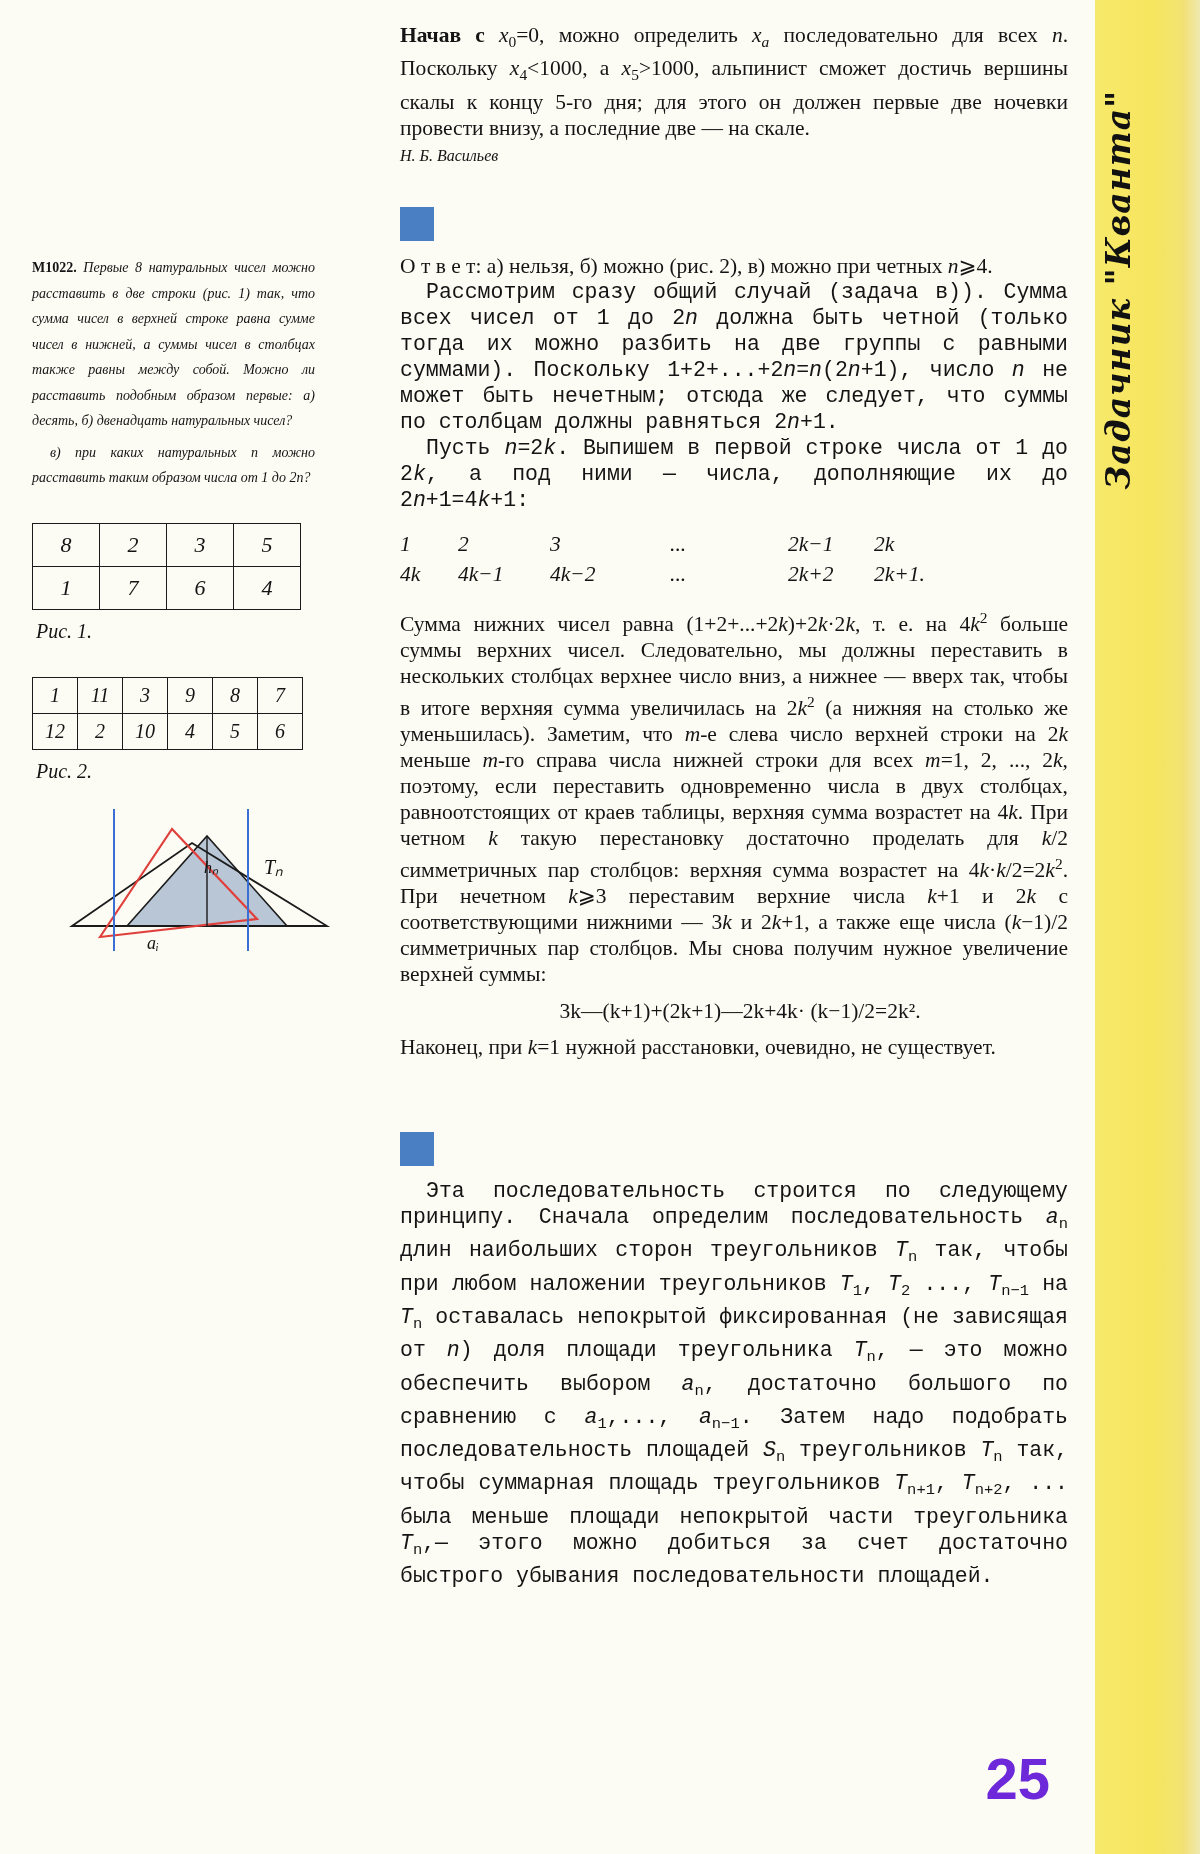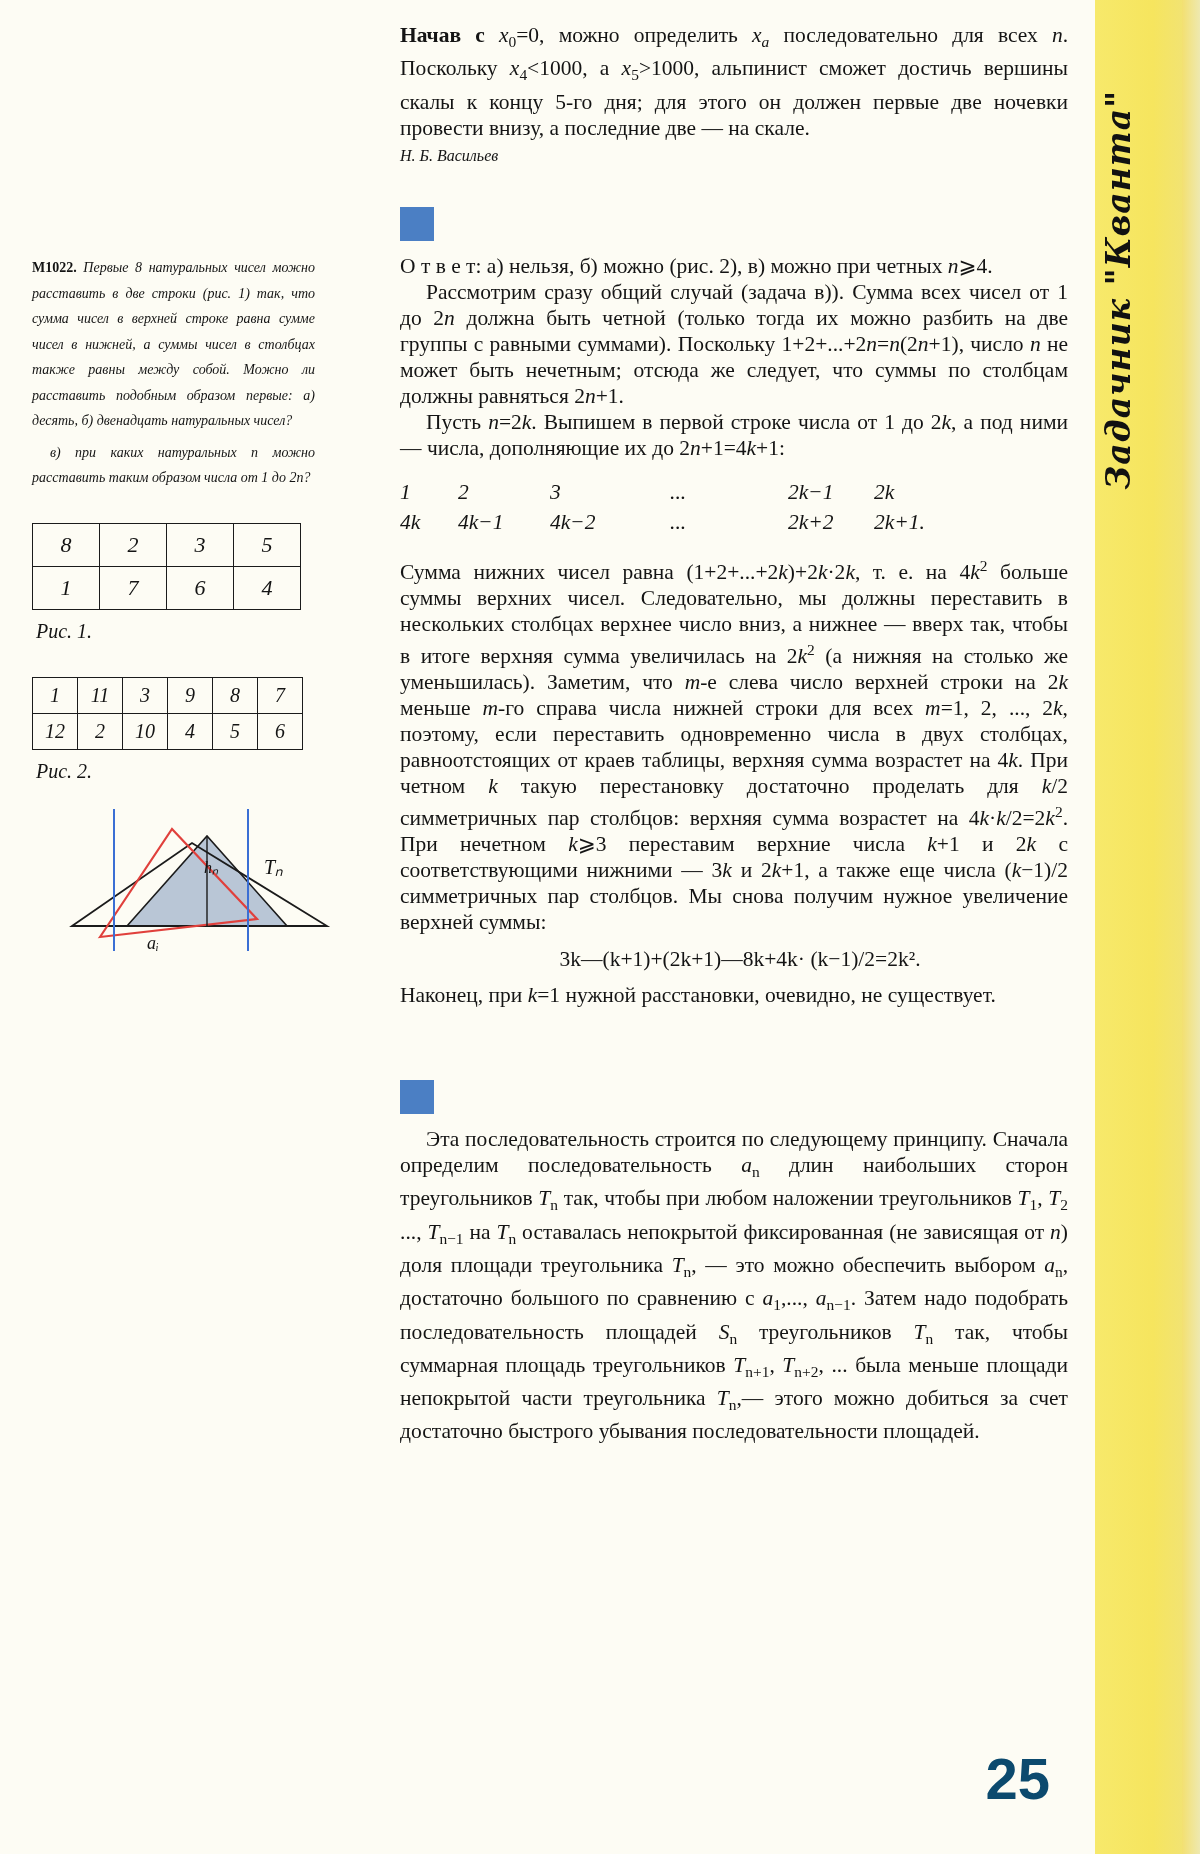--- a/index.html
+++ b/index.html
@@ -60,21 +60,21 @@
     margin-bottom:2px;
   }
   .prob b { font-style:normal; font-weight:bold; }
   .prob-indent { text-indent:18px; }
   .body-text {
     font-family:"Liberation Serif", serif;
     font-size:21.5px;
     line-height:26px;
     text-align:justify;
   }
-  .indent { text-indent:26px; }
+  .indent { text-indent:26px;font-family:Liberation Mono, monospace; }
   .sig {
     font-style:italic;
     font-size:16px;
     margin-top:6px;
   }
   i.v { font-style:italic; }
   sub { font-size:0.72em; }
   sup { font-size:0.72em; }
   
   .marker {
@@ -118,21 +118,21 @@
   .center-eq { text-align:center; font-size:21.5px; margin:12px 0 10px 0; }
   
   #tri-fig { position:relative; width:290px; height:160px; margin:18px 0 0 20px; }
   
   #pageno {
     position:absolute;
     right:150px; bottom:42px;
     font-family:"Liberation Sans", sans-serif;
     font-size:58px;
     font-weight:bold;
-    color:#0c4a6e;
+    color:#6d28d9;
   }
 </style>
 </head>
 <body>
 
 <div id="page">
 
   <div id="side-band"></div>
   <div id="side-band-edge"></div>
   <div id="side-title">Задачник "Кванта"</div>
@@ -195,21 +195,21 @@
       уменьшилась). Заметим, что <i class="v">m</i>-е слева число верхней
       строки на 2<i class="v">k</i> меньше <i class="v">m</i>-го справа числа нижней строки
       для всех <i class="v">m</i>=1, 2, ..., 2<i class="v">k</i>, поэтому, если переставить
       одновременно числа в двух столбцах, равноотстоящих
       от краев таблицы, верхняя сумма возрастет на 4<i class="v">k</i>.
       При четном <i class="v">k</i> такую перестановку достаточно проделать для <i class="v">k</i>/2 симметричных пар столбцов: верхняя сумма возрастет на 4<i class="v">k</i>·<i class="v">k</i>/2=2<i class="v">k</i><sup>2</sup>. При нечетном <i class="v">k</i>⩾3 переставим верхние числа <i class="v">k</i>+1 и 2<i class="v">k</i> с соответствующими
       нижними — 3<i class="v">k</i> и 2<i class="v">k</i>+1, а также еще числа (<i class="v">k</i>−1)/2
       симметричных пар столбцов. Мы снова получим нужное увеличение верхней суммы:
     </p>
 
-    <p class="center-eq">3k—(k+1)+(2k+1)—8k+4k· (k−1)/2=2k².</p>
+    <p class="center-eq">3k—(k+1)+(2k+1)—2k+4k· (k−1)/2=2k².</p>
 
     <p class="body-text">
       Наконец, при <i class="v">k</i>=1 нужной расстановки, очевидно, не
       существует.
     </p>
 
     <div class="marker" style="margin-top:72px;"></div>
 
     <p class="body-text indent">
       Эта последовательность строится по следующему

